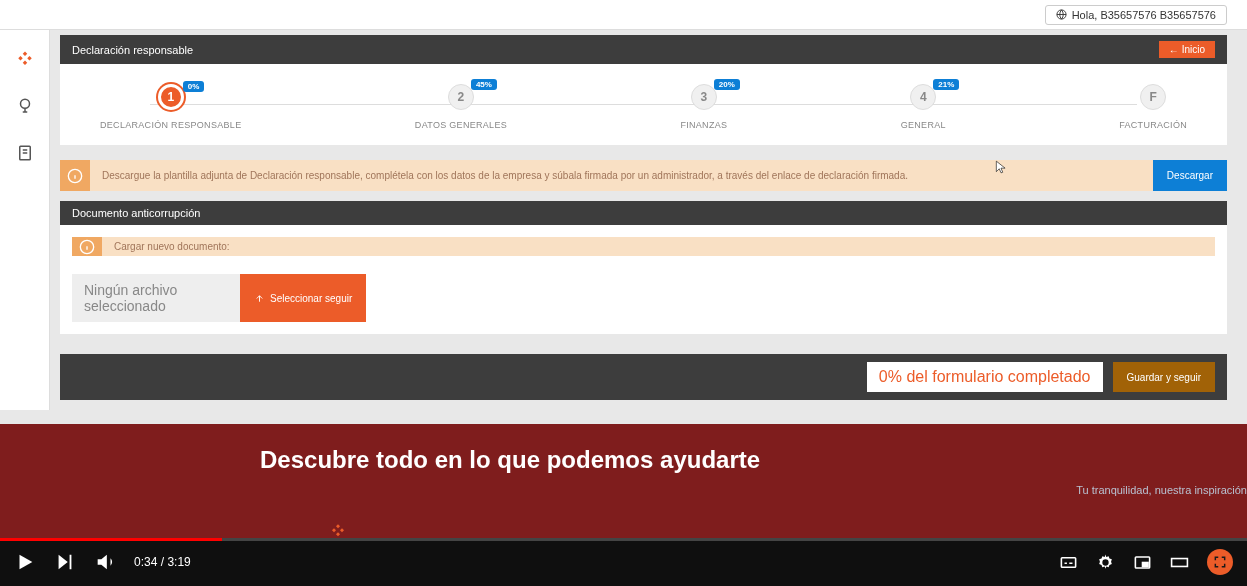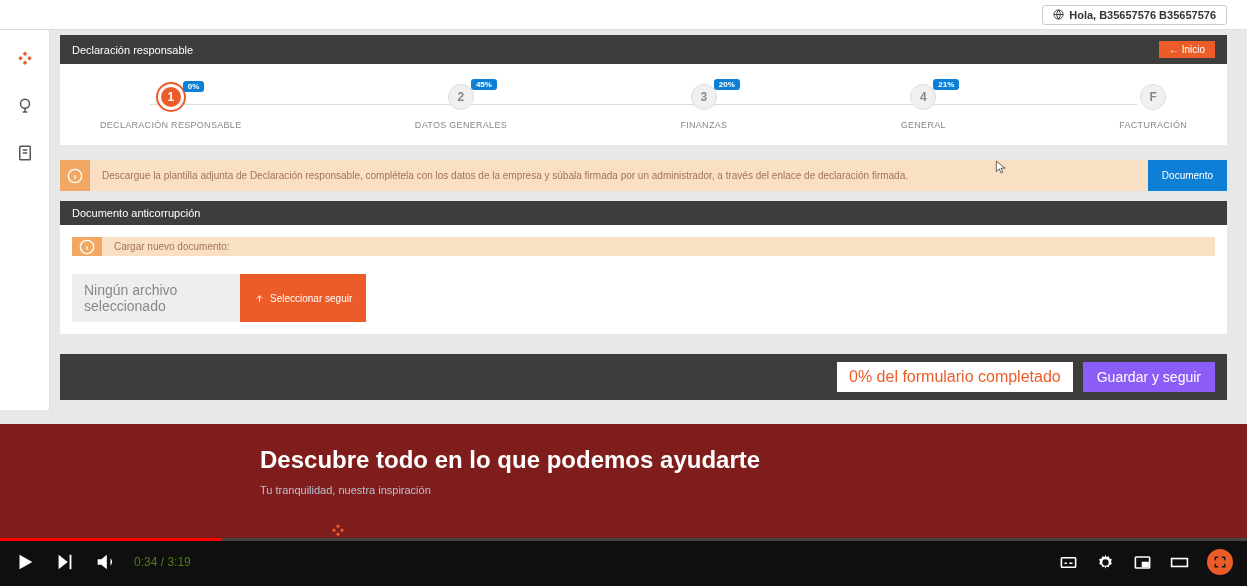--- a/index.html
+++ b/index.html
@@ -1,20 +1,20 @@
 <!DOCTYPE html>
 <html><head>
 <meta charset="utf-8">
 <style>
 * { margin: 0; padding: 0; box-sizing: border-box; }
 body { font-family: Arial, sans-serif; background: #e8e8e8; width: 1247px; height: 586px; overflow: hidden; position: relative; }
 
 
 .topbar { background: #fff; height: 30px; display: flex; justify-content: flex-end; align-items: center; padding-right: 20px; border-bottom: 1px solid #ddd; }
-.greeting { font-size: 11px; color: #333; border: 1px solid #ccc; padding: 3px 10px; border-radius: 3px; display: flex; align-items: center; gap: 5px; font-weight: bold; }
+.greeting { font-size: 11px; color: #333; border: 1px solid #ccc; padding: 3px 10px; border-radius: 3px; display: flex; align-items: center; gap: 5px; }
 .greeting svg { width: 11px; height: 11px; }
 
 
 .sidebar { position: absolute; top: 30px; left: 0; width: 50px; height: 380px; background: #fff; border-right: 1px solid #ddd; display: flex; flex-direction: column; align-items: center; padding-top: 20px; gap: 25px; }
 .sidebar-item svg { width: 18px; height: 18px; }
 .logo-icon { color: #ec5c29; }
 .sidebar-icon { color: #555; }
 
 
 .main { position: absolute; top: 35px; left: 60px; right: 20px; }
@@ -49,37 +49,37 @@
 .upload-text { background: #f9e0c4; flex: 1; font-size: 10px; color: #a0755a; padding: 4px 12px; display: flex; align-items: center; }
 
 .file-row { display: flex; margin-top: 18px; gap: 0; align-items: stretch; }
 .file-name { background: #eee; font-size: 14px; color: #888; padding: 8px 12px; width: 168px; display: flex; align-items: center; }
 .select-file-btn { background: #ec5c29; color: #fff; font-size: 10px; padding: 8px 14px; border: none; cursor: pointer; display: flex; align-items: center; gap: 5px; }
 .select-file-btn svg { width: 11px; height: 11px; }
 
 
 .footer-bar { background: #3d3d3d; margin-top: 20px; padding: 8px 12px; display: flex; justify-content: flex-end; gap: 10px; }
 .completion-badge { background: #fff; color: #ec5c29; font-size: 16px; padding: 6px 12px; }
-.guardar-btn { background: #8b5cf6; color: #fff; font-size: 14px; padding: 6px 14px; border: none; cursor: pointer; }
+.guardar-btn { background: #a16207; color: #fff; font-size: 10px; padding: 6px 14px; border: none; cursor: pointer; }
 
 
 .hero { position: absolute; bottom: 48px; left: 0; right: 0; height: 114px; background: #7f1d1d; color: #fff; padding: 22px 0 0 260px; }
 .hero h1 { font-size: 24px; font-weight: bold; margin-bottom: 10px; }
-.hero p { font-size: 11px; color: #b8c0d0; }
+.hero p { font-size: 11px; color: #b8c0d0; text-align: right; }
 .hero-logo { position: absolute; bottom: -5px; left: 330px; color: #ec5c29; }
 .hero-logo svg { width: 16px; height: 16px; }
 
 
 .video-bar { position: absolute; bottom: 0; left: 0; right: 0; height: 48px; background: #0f0f0f; display: flex; align-items: center; padding: 0 14px; }
 .progress-track { position: absolute; top: 0; left: 0; right: 0; height: 3px; background: #444; }
 .progress-fill { height: 100%; background: #f00; width: 17.8%; }
 .video-controls { display: flex; align-items: center; gap: 18px; flex: 1; }
 .video-btn { background: none; border: none; color: #fff; cursor: pointer; display: flex; align-items: center; }
 .video-btn svg { width: 22px; height: 22px; }
-.video-time { color: #4d7c0f; font-size: 12px; }
+.video-time { color: #ffffff; font-size: 12px; }
 .video-right { display: flex; align-items: center; gap: 18px; }
 .video-right svg { width: 19px; height: 19px; color: #fff; }
 .fs-icon-wrap { width: 26px; height: 26px; border-radius: 50%; background: #ec5c29; display: flex; align-items: center; justify-content: center; }
 .fs-icon-wrap svg { width: 14px; height: 14px; color: #1a1a1a; }
 
 .cursor { position: absolute; top: 160px; left: 994px; pointer-events: none; }
 .cursor svg { width: 14px; height: 14px; }
 </style>
 </head>
 <body>
@@ -168,21 +168,21 @@
   </div>
 
   <div class="info-banner">
     <div class="info-icon-box">
       <svg viewBox="0 0 24 24" fill="none" stroke="currentColor" stroke-width="2">
           <circle cx="12" cy="12" r="10"></circle>
           <path d="M12 8v.01M12 11v5"></path>
         </svg>
     </div>
     <div class="info-text">Descargue la plantilla adjunta de Declaración responsable, complétela con los datos de la empresa y súbala firmada por un administrador, a través del enlace de declaración firmada.</div>
-    <button class="descargar-btn">Documento</button>
+    <button class="descargar-btn">Descargar</button>
   </div>
 
   <div class="section-header2">
     <span>Documento anticorrupción</span>
   </div>
 
   <div class="white-panel">
     <div class="upload-banner">
       <div class="upload-icon-box">
         <svg viewBox="0 0 24 24" fill="none" stroke="currentColor" stroke-width="2">

